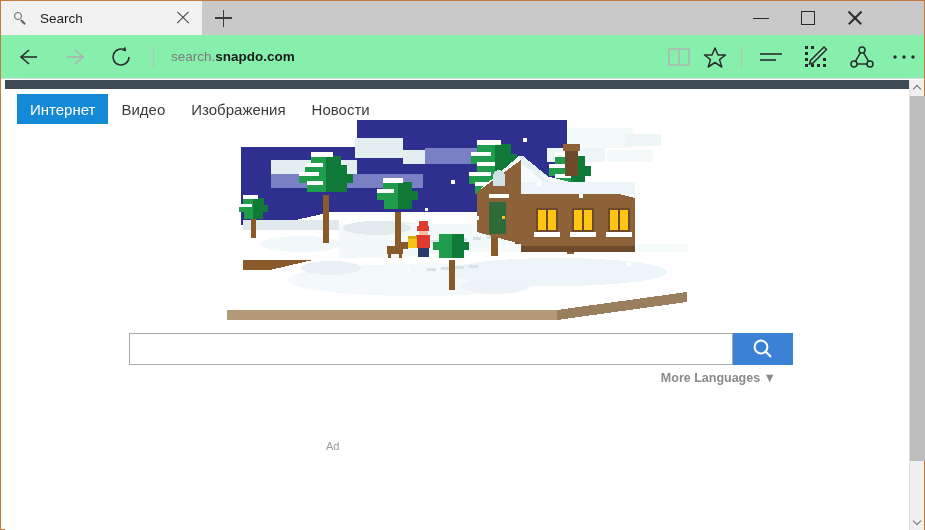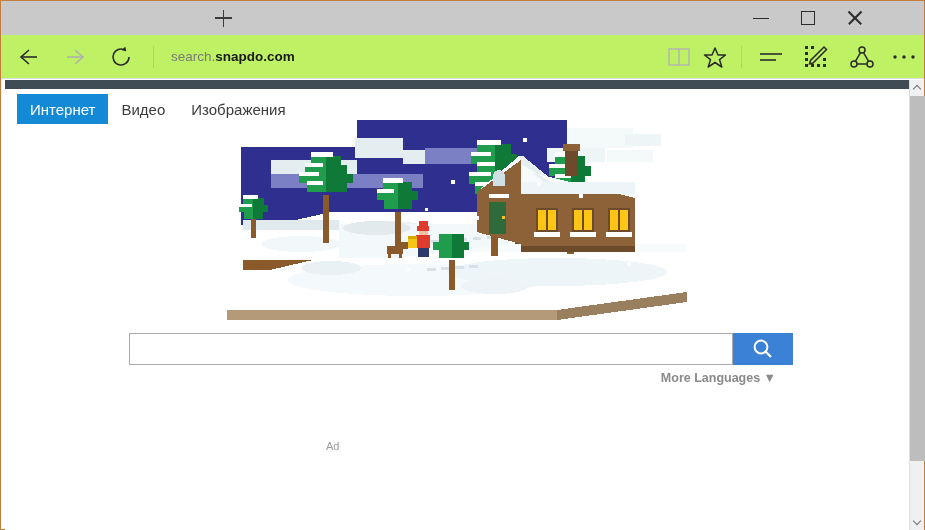--- a/index.html
+++ b/index.html
@@ -74,21 +74,21 @@
   #win-close .x1, #win-close .x2 {
     position: absolute; left: 14px; top: 16px; width: 18px; height: 1.5px;
     background: #2b2b2b;
   }
   #win-close .x1 { transform: rotate(45deg); }
   #win-close .x2 { transform: rotate(-45deg); }
 
   
   #navbar {
     position: absolute; left: 0; top: 34px; width: 923px; height: 44px;
-    background: #bef264; border-bottom: 1px solid #dcdcdc;
+    background: #86efac; border-bottom: 1px solid #dcdcdc;
   }
   .navbtn { position: absolute; top: 0; width: 46px; height: 44px; cursor: pointer; }
   #nav-back { left: 4px; }
   #nav-fwd  { left: 52px; }
   #nav-reload { left: 98px; }
 
   .arrow-svg { position: absolute; left: 11px; top: 11px; }
 
   #url-divider {
     position: absolute; left: 152px; top: 11px; width: 1px; height: 22px;
@@ -178,20 +178,28 @@
     background: #bdbdbd; cursor: pointer;
   }
 </style>
 </head>
 <body>
 
 <div id="window">
 
   <div id="titlebar">
 
+    <div id="tab">
+      <div id="tab-favicon">
+        <div class="glass"></div>
+          <div class="handle"></div>
+      </div>
+      <div id="tab-title">Search</div>
+      <div id="tab-close"></div>
+    </div>
 
     <div id="newtab"></div>
 
     <div class="wincontrol" id="win-min">
       <div class="bar"></div>
     </div>
     <div class="wincontrol" id="win-max">
       <div class="box"></div>
     </div>
     <div class="wincontrol" id="win-close">
@@ -286,20 +294,21 @@
     </div>
   </div>
 
   <div id="page">
     <div id="topstrip"></div>
 
     <div id="navtabs">
       <div class="navtab active">Интернет</div>
       <div class="navtab">Видео</div>
       <div class="navtab">Изображения</div>
+      <div class="navtab">Новости</div>
     </div>
 
     <div id="illus">
       <svg width="470" height="200" viewBox="0 0 470 200" shape-rendering="crispEdges">
 
         <rect x="130" y="0" width="210" height="105" fill="#2e2f8f"></rect>
         <rect x="14" y="27" width="120" height="78" fill="#2e2f8f"></rect>
 
         <g fill="#ffffff">
           <rect x="296" y="18" width="4" height="4"></rect>

